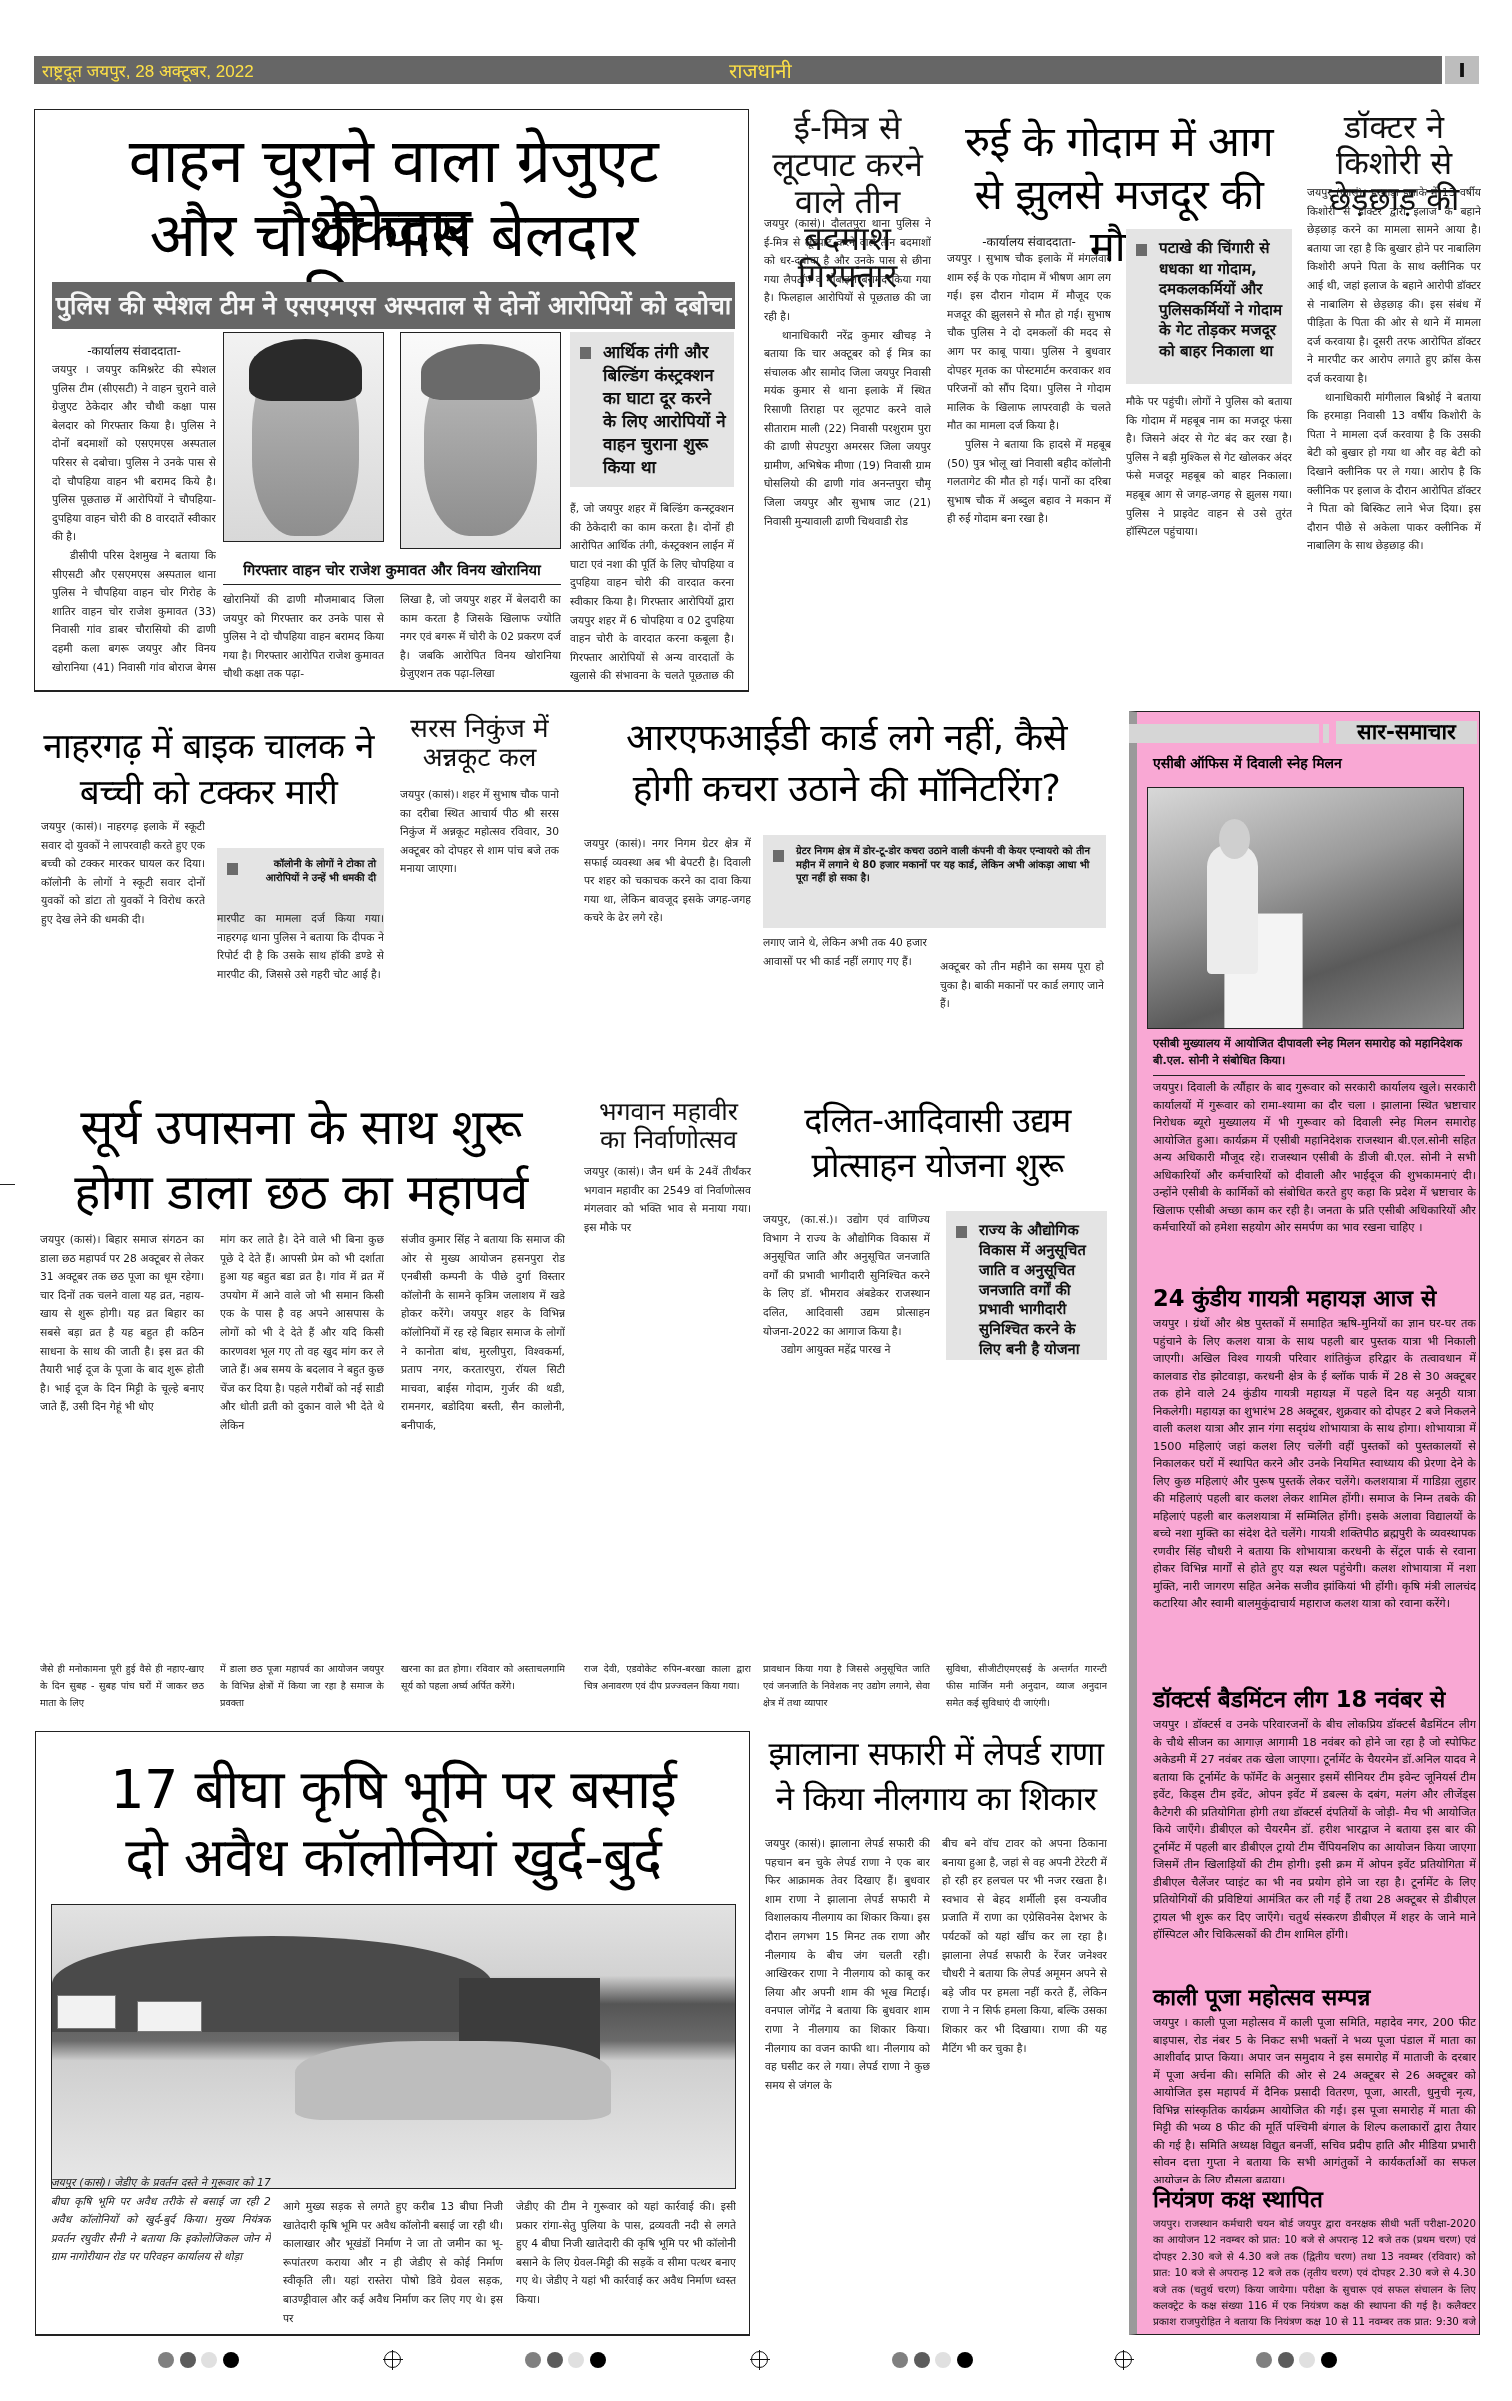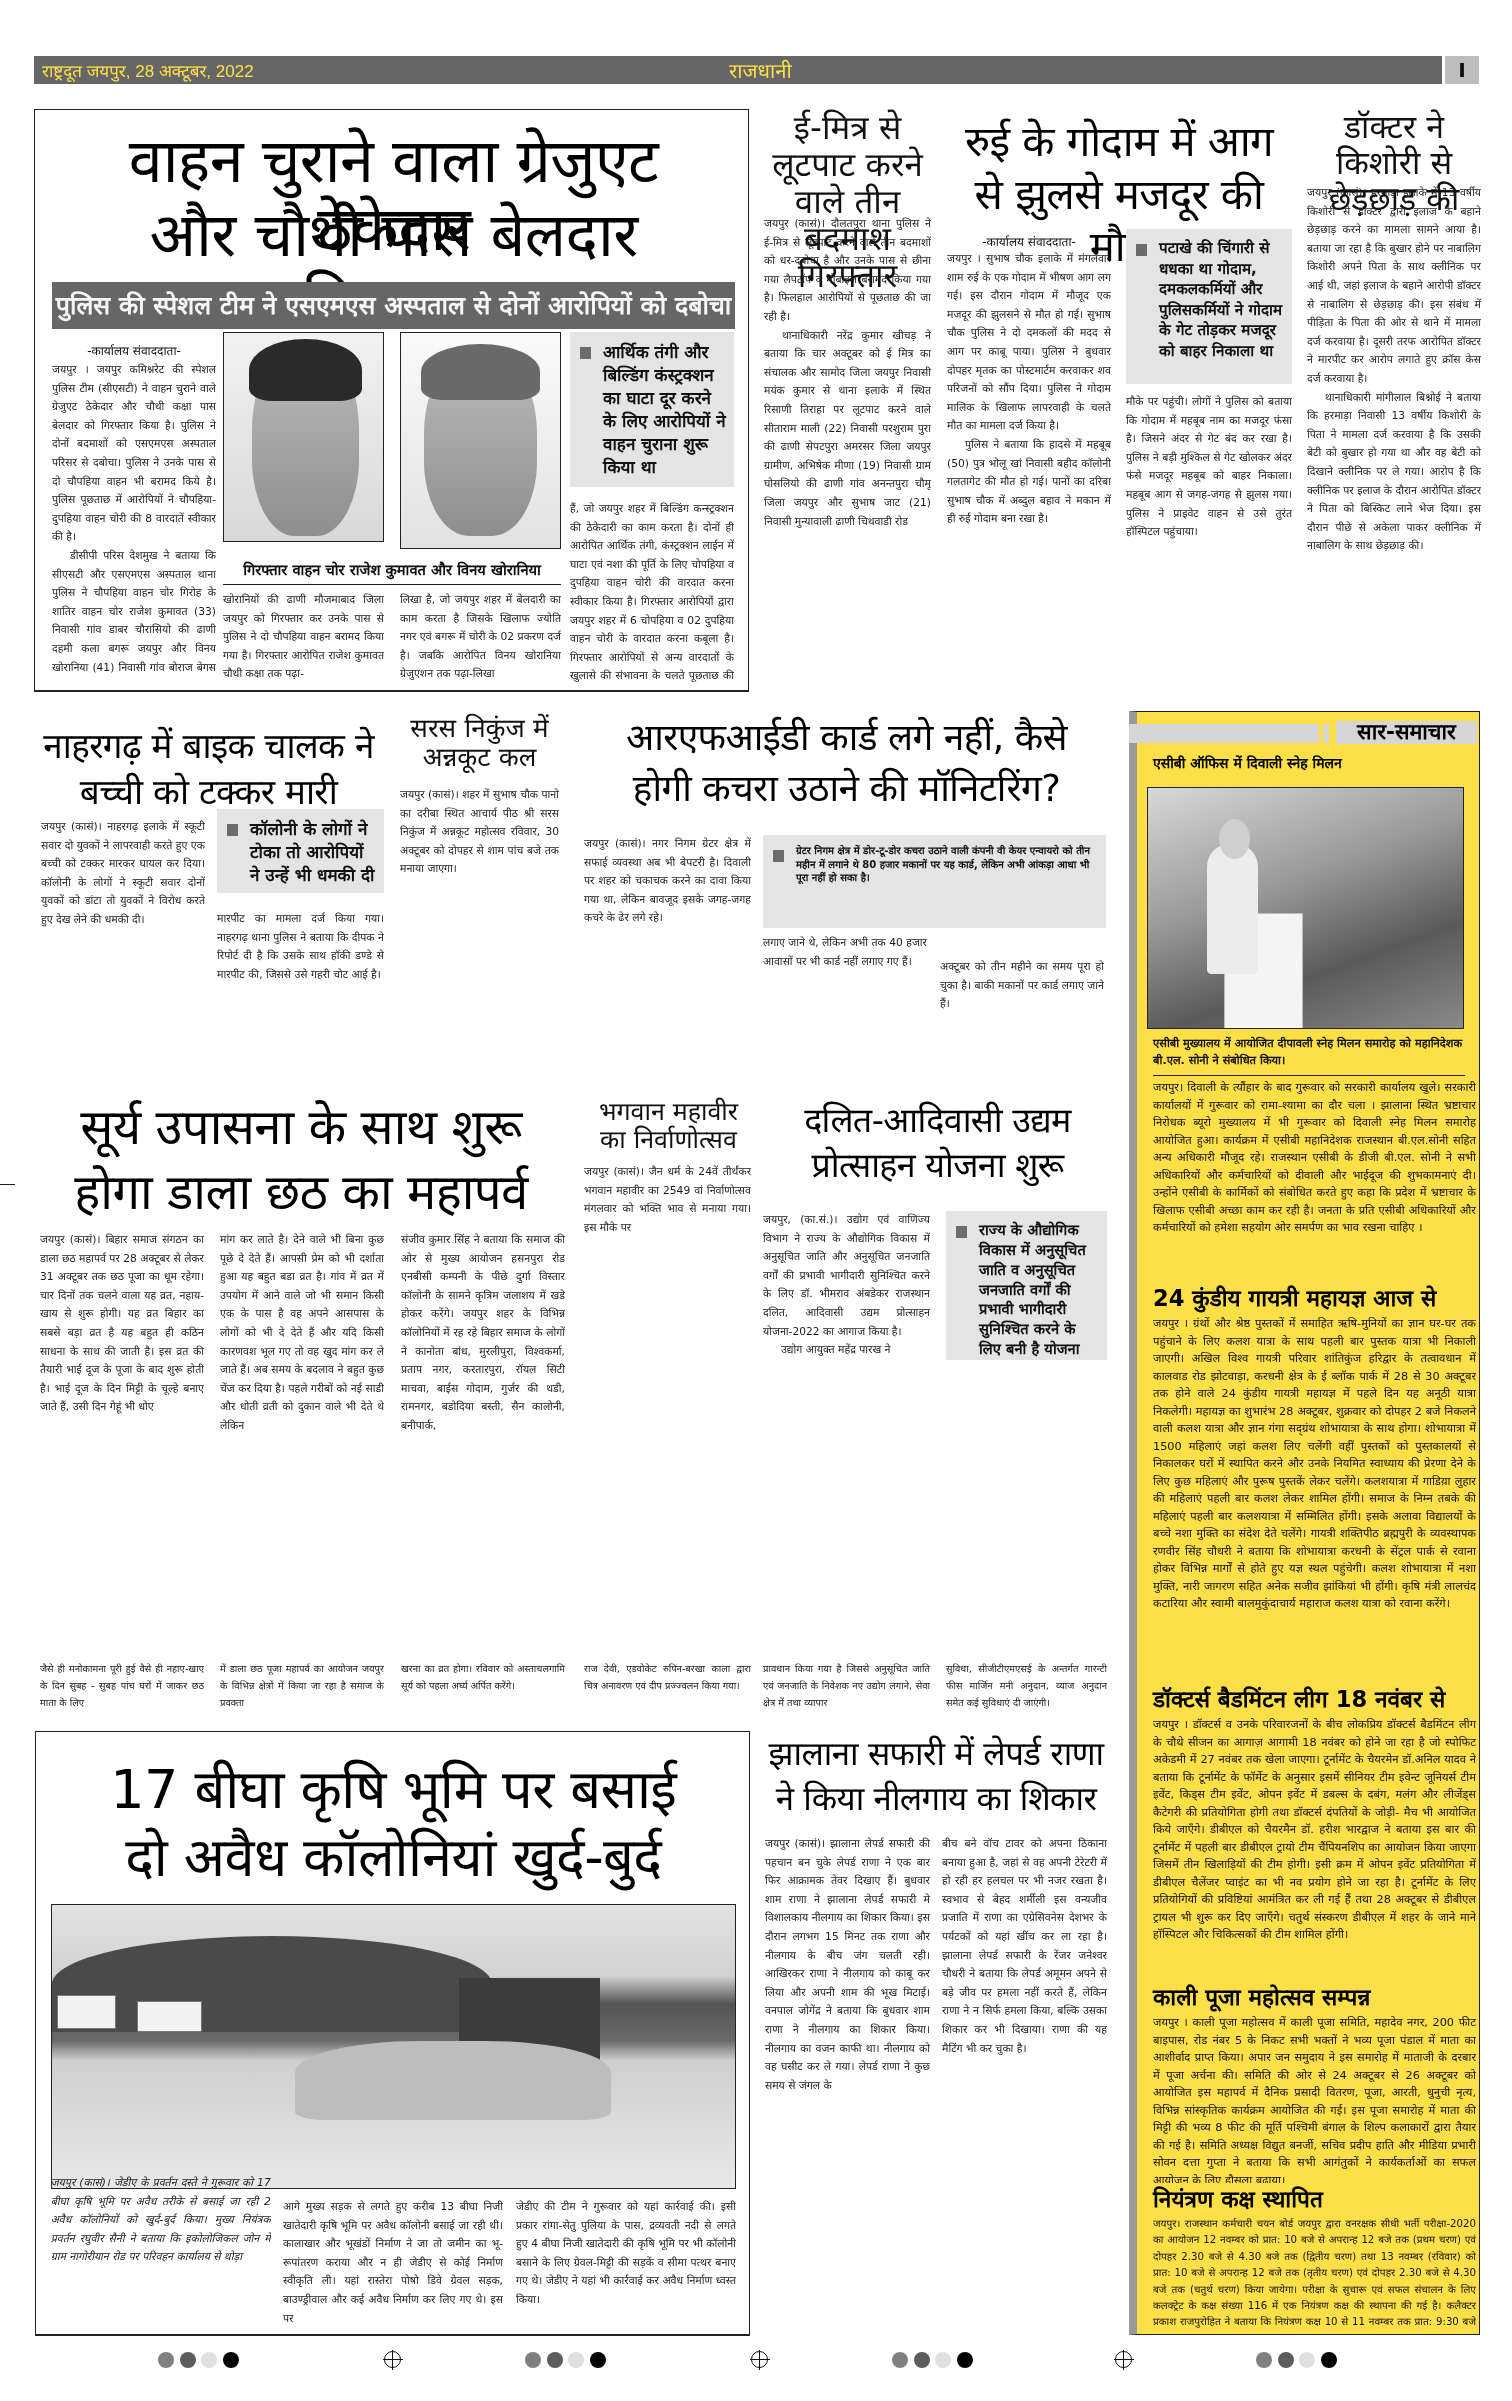--- a/index.html
+++ b/index.html
@@ -15,21 +15,21 @@
   .hl-light { font-weight: normal; line-height: 1.12; color: #111; }
   .body-text { font-size: 10.7px; line-height: 18.6px; text-align: justify; color: #1a1a1a; }
   .col { position: absolute; overflow: hidden; }
   .callout { background: #e4e4e4; padding: 9px 8px 9px 33px; position: absolute; font-weight: bold; line-height: 1.35; color: #111; }
   .callout .bullet { position: absolute; left: 10.2px; top: 14.7px; width: 11.3px; height: 12.4px; background: #6b6b6b; }
   .subhead-bar { background: #666666; color: #f6f6f6; font-weight: bold; text-align: center; }
   .photo { position: absolute; border: 1.1px solid #222; overflow: hidden; }
   .caption { font-weight: bold; text-align: center; color: #111; }
   .rule { position: absolute; height: 1.1px; background: #222; }
   .byline { font-weight: normal; text-align: center; font-size: 12px; }
-  .side-box { position: absolute; border: 1.1px solid #222; border-left: 8px solid #9a9a9a; background: #fde047; }
+  .side-box { position: absolute; border: 1.1px solid #222; border-left: 8px solid #9a9a9a; background: #f9a8d4; }
   .side-title { font-weight: bold; font-size: 22.6px; line-height: 1.2; color: #000; }
   .side-body { font-size: 11.3px; line-height: 17.5px; text-align: justify; }
   .reg { position: absolute; top: 2352px; display: flex; gap: 5.6px; align-items: center; }
   .dot { width: 16px; height: 16px; border-radius: 50%; }
   .crosshair { position: absolute; width: 17px; height: 17px; border: 1.1px solid #111; border-radius: 50%; top: 2351px; }
   .crosshair::before { content: ""; position: absolute; left: 7.3px; top: -2.3px; width: 1.1px; height: 20.3px; background: #111; }
   .crosshair::after { content: ""; position: absolute; top: 7.3px; left: -2.3px; width: 20.3px; height: 1.1px; background: #111; }
   .section-tag { position: absolute; background: #d6d6d6; }
   .face { position: absolute; border-radius: 45% 45% 40% 40%; background: linear-gradient(#bcbcbc, #8e8e8e); }
 </style>
@@ -92,21 +92,21 @@
 <div class="col body-text" style="left:1126px; top:393px; width:166px; height:296px;">मौके पर पहुंची। लोगों ने पुलिस को बताया कि गोदाम में महबूब नाम का मजदूर फंसा है। जिसने अंदर से गेट बंद कर रखा है। पुलिस ने बड़ी मुश्किल से गेट खोलकर अंदर फंसे मजदूर महबूब को बाहर निकाला। महबूब आग से जगह-जगह से झुलस गया। पुलिस ने प्राइवेट वाहन से उसे तुरंत हॉस्पिटल पहुंचाया।</div>
 
 <div class="hl-light abs" style="left:1307px; top:110px; width:174px; font-size:32px; text-align:center;">डॉक्टर ने किशोरी से छेड़छाड़ की</div>
 <div class="col body-text" style="left:1307px; top:184px; width:174px; height:505px;">
   <p>जयपुर (कासं)। हरमाड़ा इलाके में 13 वर्षीय किशोरी से डॉक्टर द्वारा इलाज के बहाने छेड़छाड़ करने का मामला सामने आया है। बताया जा रहा है कि बुखार होने पर नाबालिग किशोरी अपने पिता के साथ क्लीनिक पर आई थी, जहां इलाज के बहाने आरोपी डॉक्टर से नाबालिग से छेड़छाड़ की। इस संबंध में पीड़िता के पिता की ओर से थाने में मामला दर्ज करवाया है। दूसरी तरफ आरोपित डॉक्टर ने मारपीट कर आरोप लगाते हुए क्रॉस केस दर्ज करवाया है।</p>
   <p style="text-indent:18px;">थानाधिकारी मांगीलाल बिश्नोई ने बताया कि हरमाड़ा निवासी 13 वर्षीय किशोरी के पिता ने मामला दर्ज करवाया है कि उसकी बेटी को बुखार हो गया था और वह बेटी को दिखाने क्लीनिक पर ले गया। आरोप है कि क्लीनिक पर इलाज के दौरान आरोपित डॉक्टर ने पिता को बिस्किट लाने भेज दिया। इस दौरान पीछे से अकेला पाकर क्लीनिक में नाबालिग के साथ छेड़छाड़ की।</p>
 </div>
 
 <div class="hl abs" style="left:41px; top:724px; width:335px; font-size:35px; text-align:center; line-height:1.3;">नाहरगढ़ में बाइक चालक ने बच्ची को टक्कर मारी</div>
 <div class="col body-text" style="left:41px; top:818px; width:164px; height:237px;">जयपुर (कासं)। नाहरगढ़ इलाके में स्कूटी सवार दो युवकों ने लापरवाही करते हुए एक बच्ची को टक्कर मारकर घायल कर दिया। कॉलोनी के लोगों ने स्कूटी सवार दोनों युवकों को डांटा तो युवकों ने विरोध करते हुए देख लेने की धमकी दी।</div>
-<div class="callout" style="left:217px; top:809px; width:167px; height:84px; font-size:17px;">
+<div class="callout" style="left:217px; top:848px; width:167px; height:84px; font-size:10px;text-align:right;">
   <span class="bullet"></span>
   <span>कॉलोनी के लोगों ने टोका तो आरोपियों ने उन्हें भी धमकी दी</span>
 </div>
 <div class="col body-text" style="left:217px; top:910px; width:167px; height:144px;">मारपीट का मामला दर्ज किया गया। नाहरगढ़ थाना पुलिस ने बताया कि दीपक ने रिपोर्ट दी है कि उसके साथ हॉकी डण्डे से मारपीट की, जिससे उसे गहरी चोट आई है।</div>
 
 <div class="hl-light abs" style="left:400px; top:714px; width:159px; font-size:26px; text-align:center;">सरस निकुंज में अन्नकूट कल</div>
 <div class="col body-text" style="left:400px; top:786px; width:159px; height:268px;">जयपुर (कासं)। शहर में सुभाष चौक पानो का दरीबा स्थित आचार्य पीठ श्री सरस निकुंज में अन्नकूट महोत्सव रविवार, 30 अक्टूबर को दोपहर से शाम पांच बजे तक मनाया जाएगा।</div>
 
 <div class="hl abs" style="left:587px; top:717px; width:519px; font-size:37px; text-align:center;">आरएफआईडी कार्ड लगे नहीं, कैसे</div>
 <div class="hl abs" style="left:587px; top:768px; width:519px; font-size:37px; text-align:center;">होगी कचरा उठाने की मॉनिटरिंग?</div>

